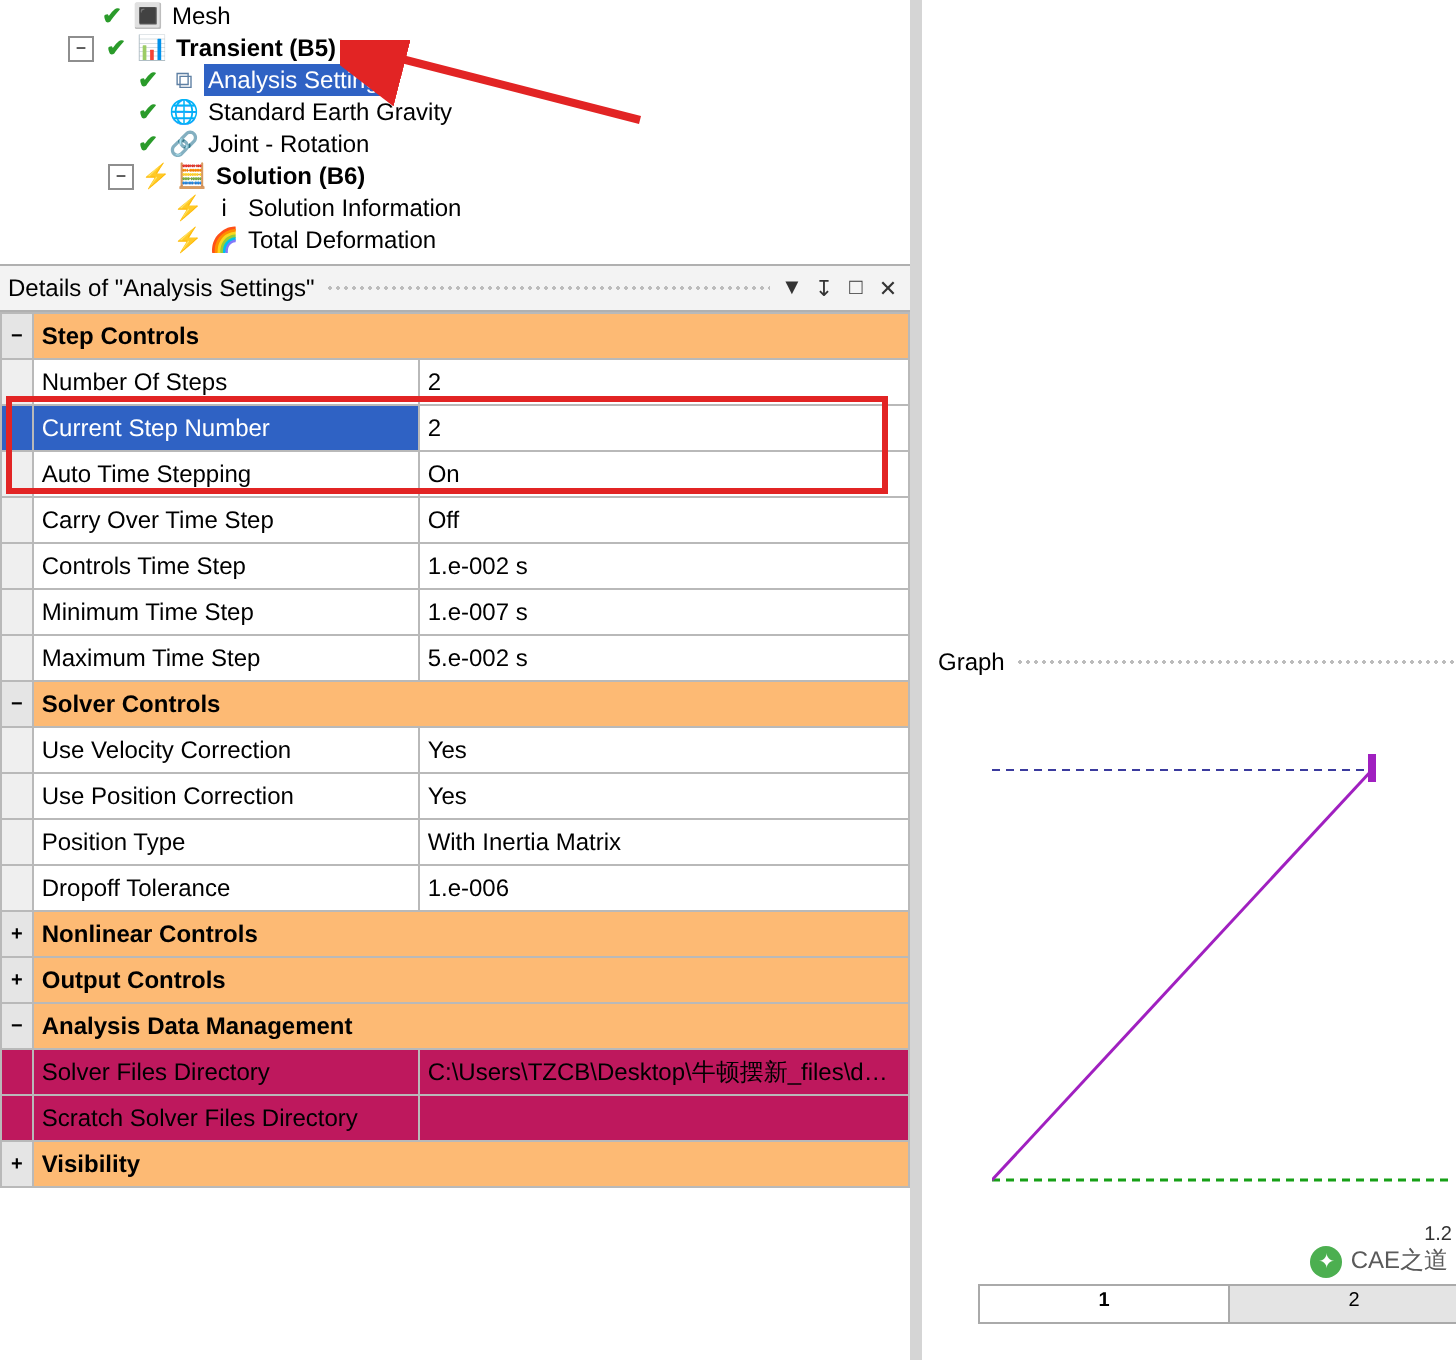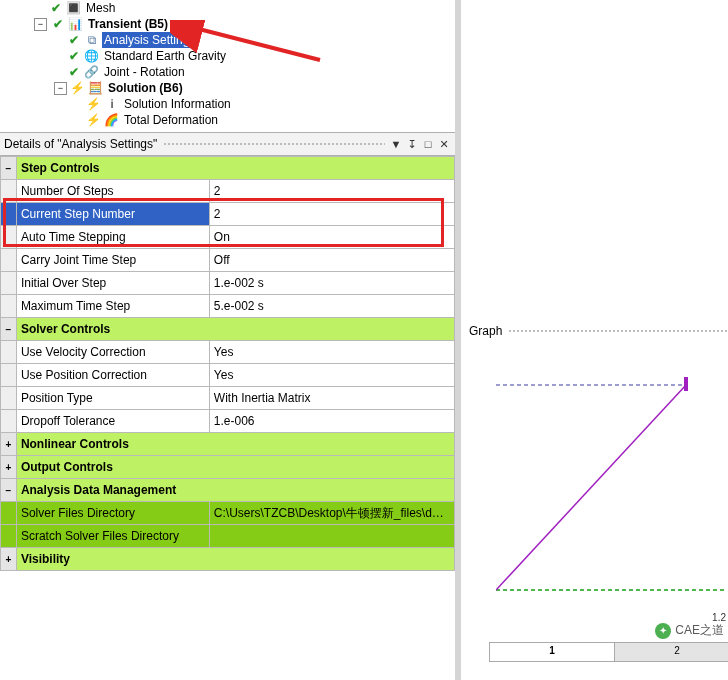--- a/index.html
+++ b/index.html
@@ -110,25 +110,25 @@
   .prop-table col.c1 { width: 170px; }
   .prop-table col.c2 { width: 216px; }
 
   td.toggle {
     text-align: center;
     vertical-align: middle;
     background: #efefef;
     font-size: 10px;
     cursor: pointer;
   }
-  tr.section td { background: #bef264; font-weight: bold; }
+  tr.section td { background: #fdba74; font-weight: bold; }
   tr.section td.toggle { background: #e5e5e5; }
   tr.section td.section-label {  }
 
-  tr.file td { background: #84cc16; }
+  tr.file td { background: #be185d; }
 
   .red-box {
     position: absolute;
     left: 3px; top: 198px;
     width: 435px; height: 43px;
     border: 3px solid #e22424;
     pointer-events: none;
   }
   tr.hl td { background: #2f62c4; color: #fff; }
   tr.hl td.val { background: #fff; color: #000; border-left: 1px solid #b9b9b9; }
@@ -315,27 +315,32 @@
       <td>Current Step Number</td>
       <td class="val">2</td>
     </tr>
     <tr>
       <td class="toggle"></td>
       <td>Auto Time Stepping</td>
       <td class="val">On</td>
     </tr>
     <tr>
       <td class="toggle"></td>
-      <td>Carry Joint Time Step</td>
+      <td>Carry Over Time Step</td>
       <td class="val">Off</td>
     </tr>
     <tr>
       <td class="toggle"></td>
-      <td>Initial Over Step</td>
+      <td>Controls Time Step</td>
       <td class="val">1.e-002 s</td>
+    </tr>
+    <tr>
+      <td class="toggle"></td>
+      <td>Minimum Time Step</td>
+      <td class="val">1.e-007 s</td>
     </tr>
     <tr>
       <td class="toggle"></td>
       <td>Maximum Time Step</td>
       <td class="val">5.e-002 s</td>
     </tr>
 
     <tr class="section">
       <td class="toggle">−</td>
       <td class="section-label" colspan="2">Solver Controls</td>

